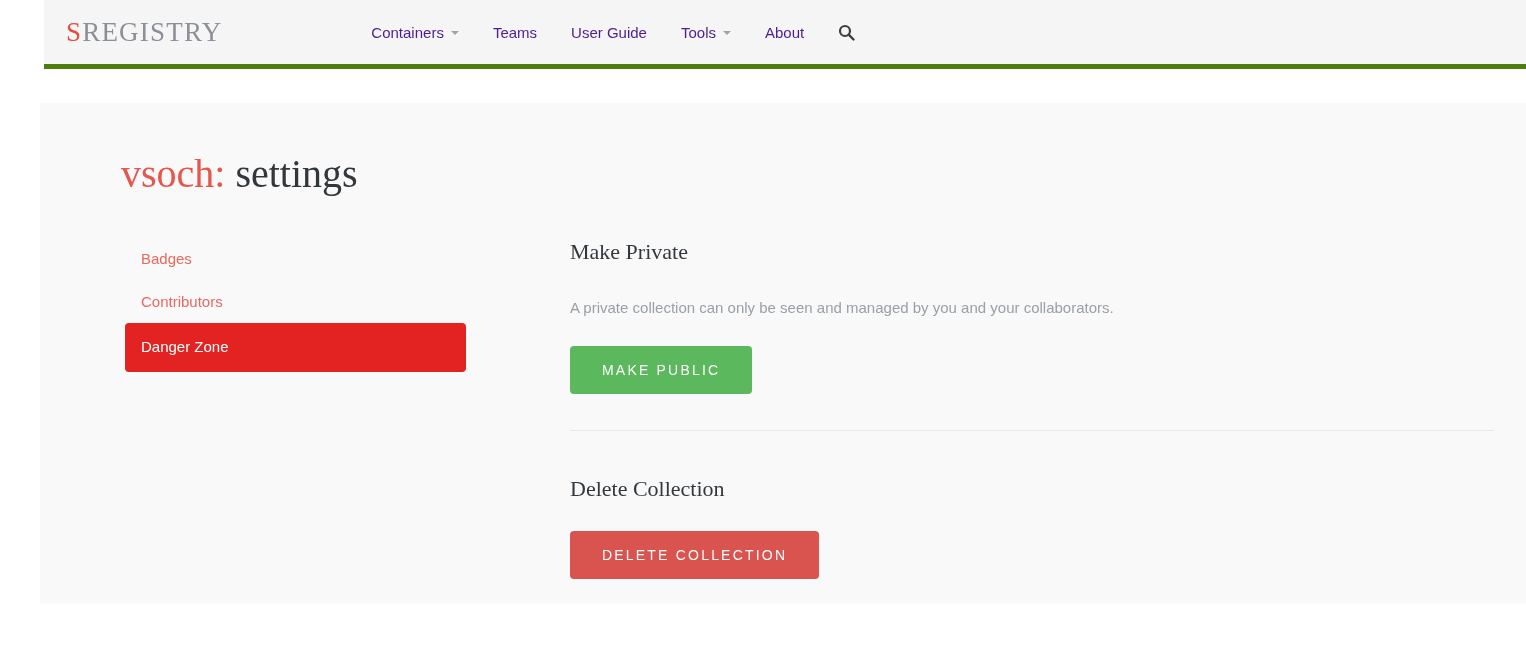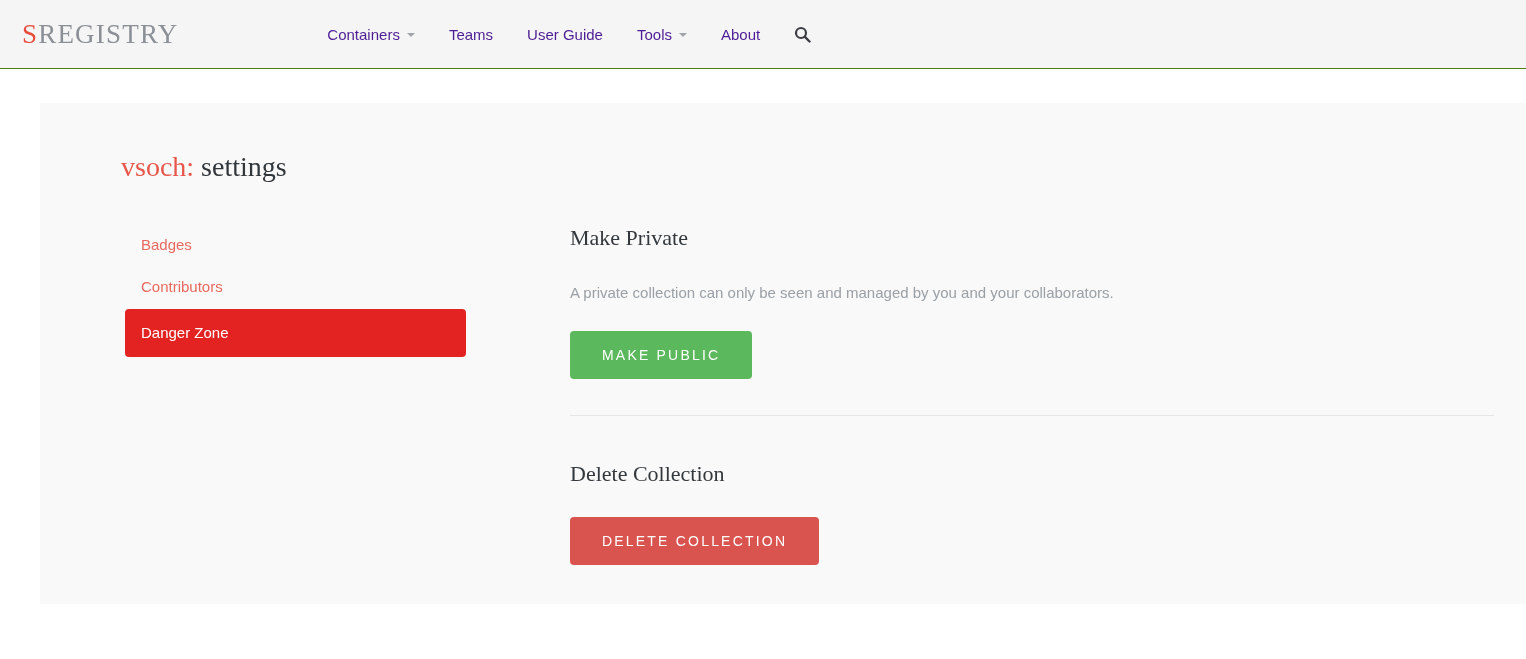--- a/index.html
+++ b/index.html
@@ -10,25 +10,26 @@
     height: 659px;
     background: #ffffff;
     font-family: "Liberation Sans", sans-serif;
     overflow: hidden;
   }
 
   
   .navbar {
     height: 69px;
     background: #f5f5f5;
-    border-bottom: 1px solid #4d7c0f;
+    border-bottom: 5px solid #4d7c0f;
     display: flex;
     align-items: center;
     padding: 0 0 0 22px;
     position: relative;
+    margin-left: 44px;
   }
   .brand {
     font-family: "Liberation Serif", serif;
     font-size: 27px;
     letter-spacing: 1.2px;
     line-height: 1;
     text-decoration: none;
     white-space: nowrap;
   }
   .brand .brand-s { color: #e74c3c; }
@@ -74,21 +75,21 @@
   }
   .panel {
     background: #f9f9f9;
     width: 1486px;
     height: 501px;
     padding: 47px 0 0 0;
   }
 
   .page-title {
     font-family: "Liberation Serif", serif;
-    font-size: 28px;
+    font-size: 40px;
     font-weight: 400;
     margin: 0 0 0 81px;
     line-height: 1.2;
     color: #3a3f44;
   }
   .page-title .owner { color: #e7564a; }
   .page-title .section { color: #32373c; }
 
   .columns {
     display: flex;

